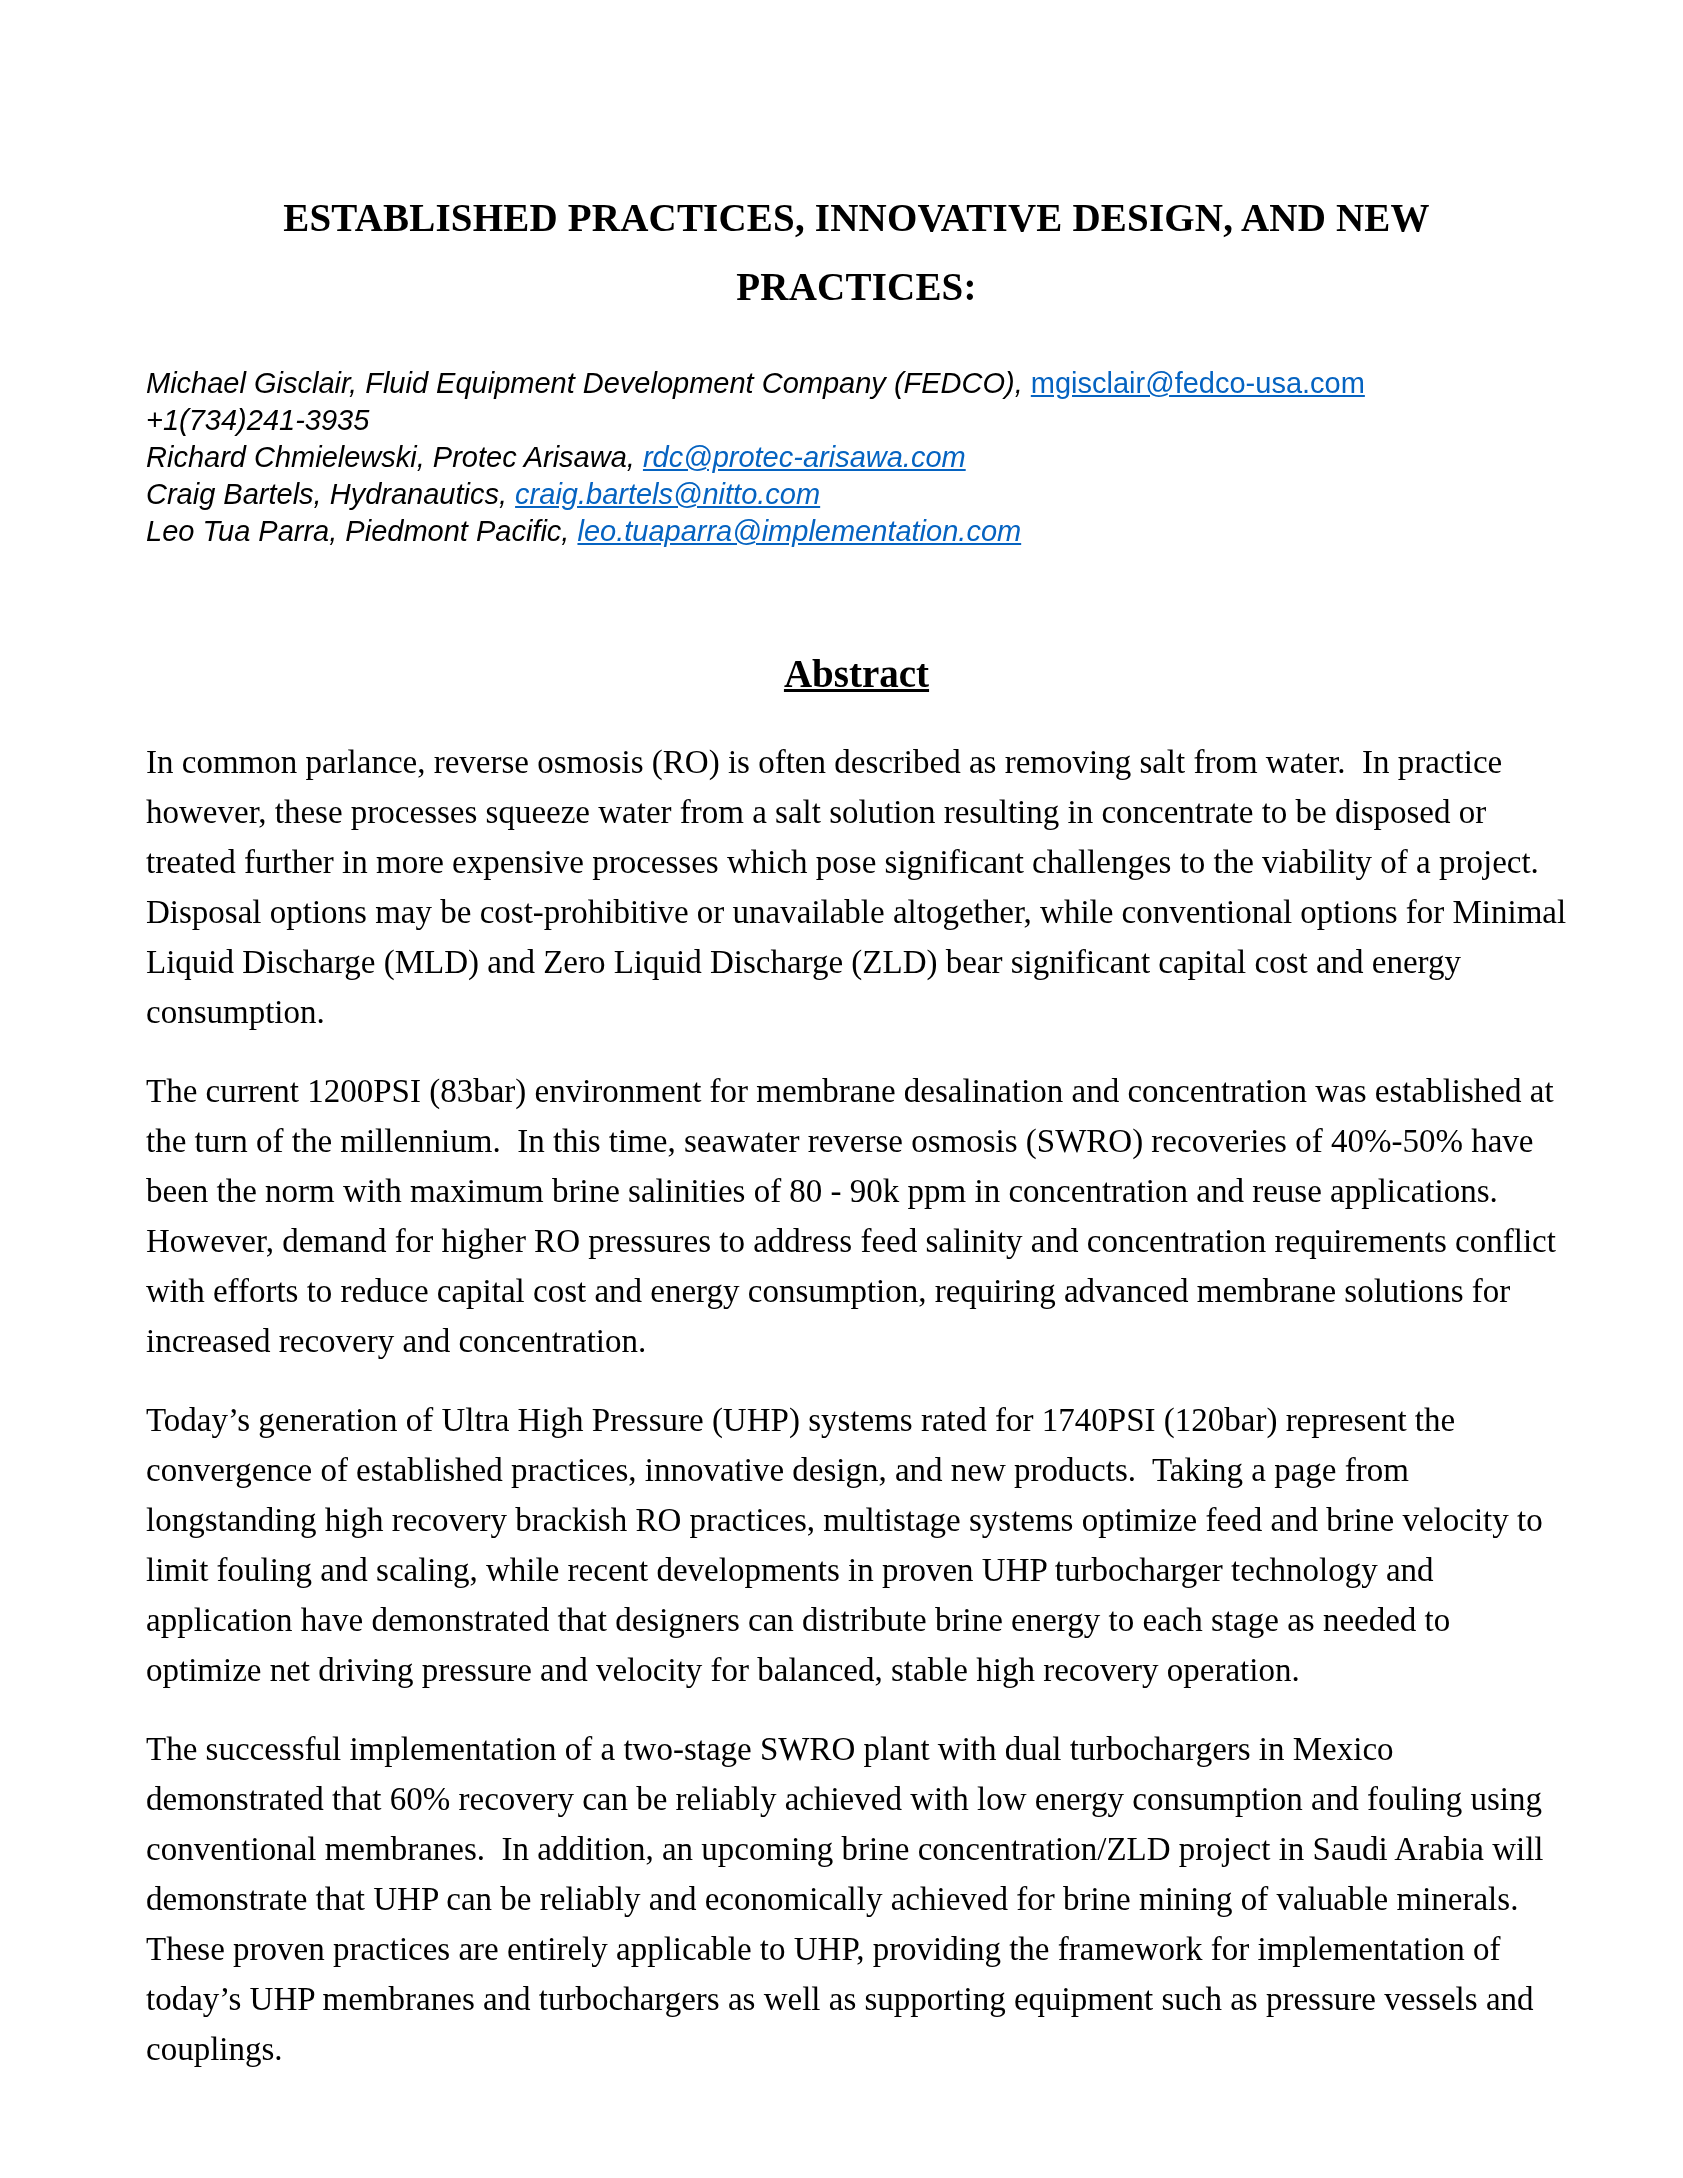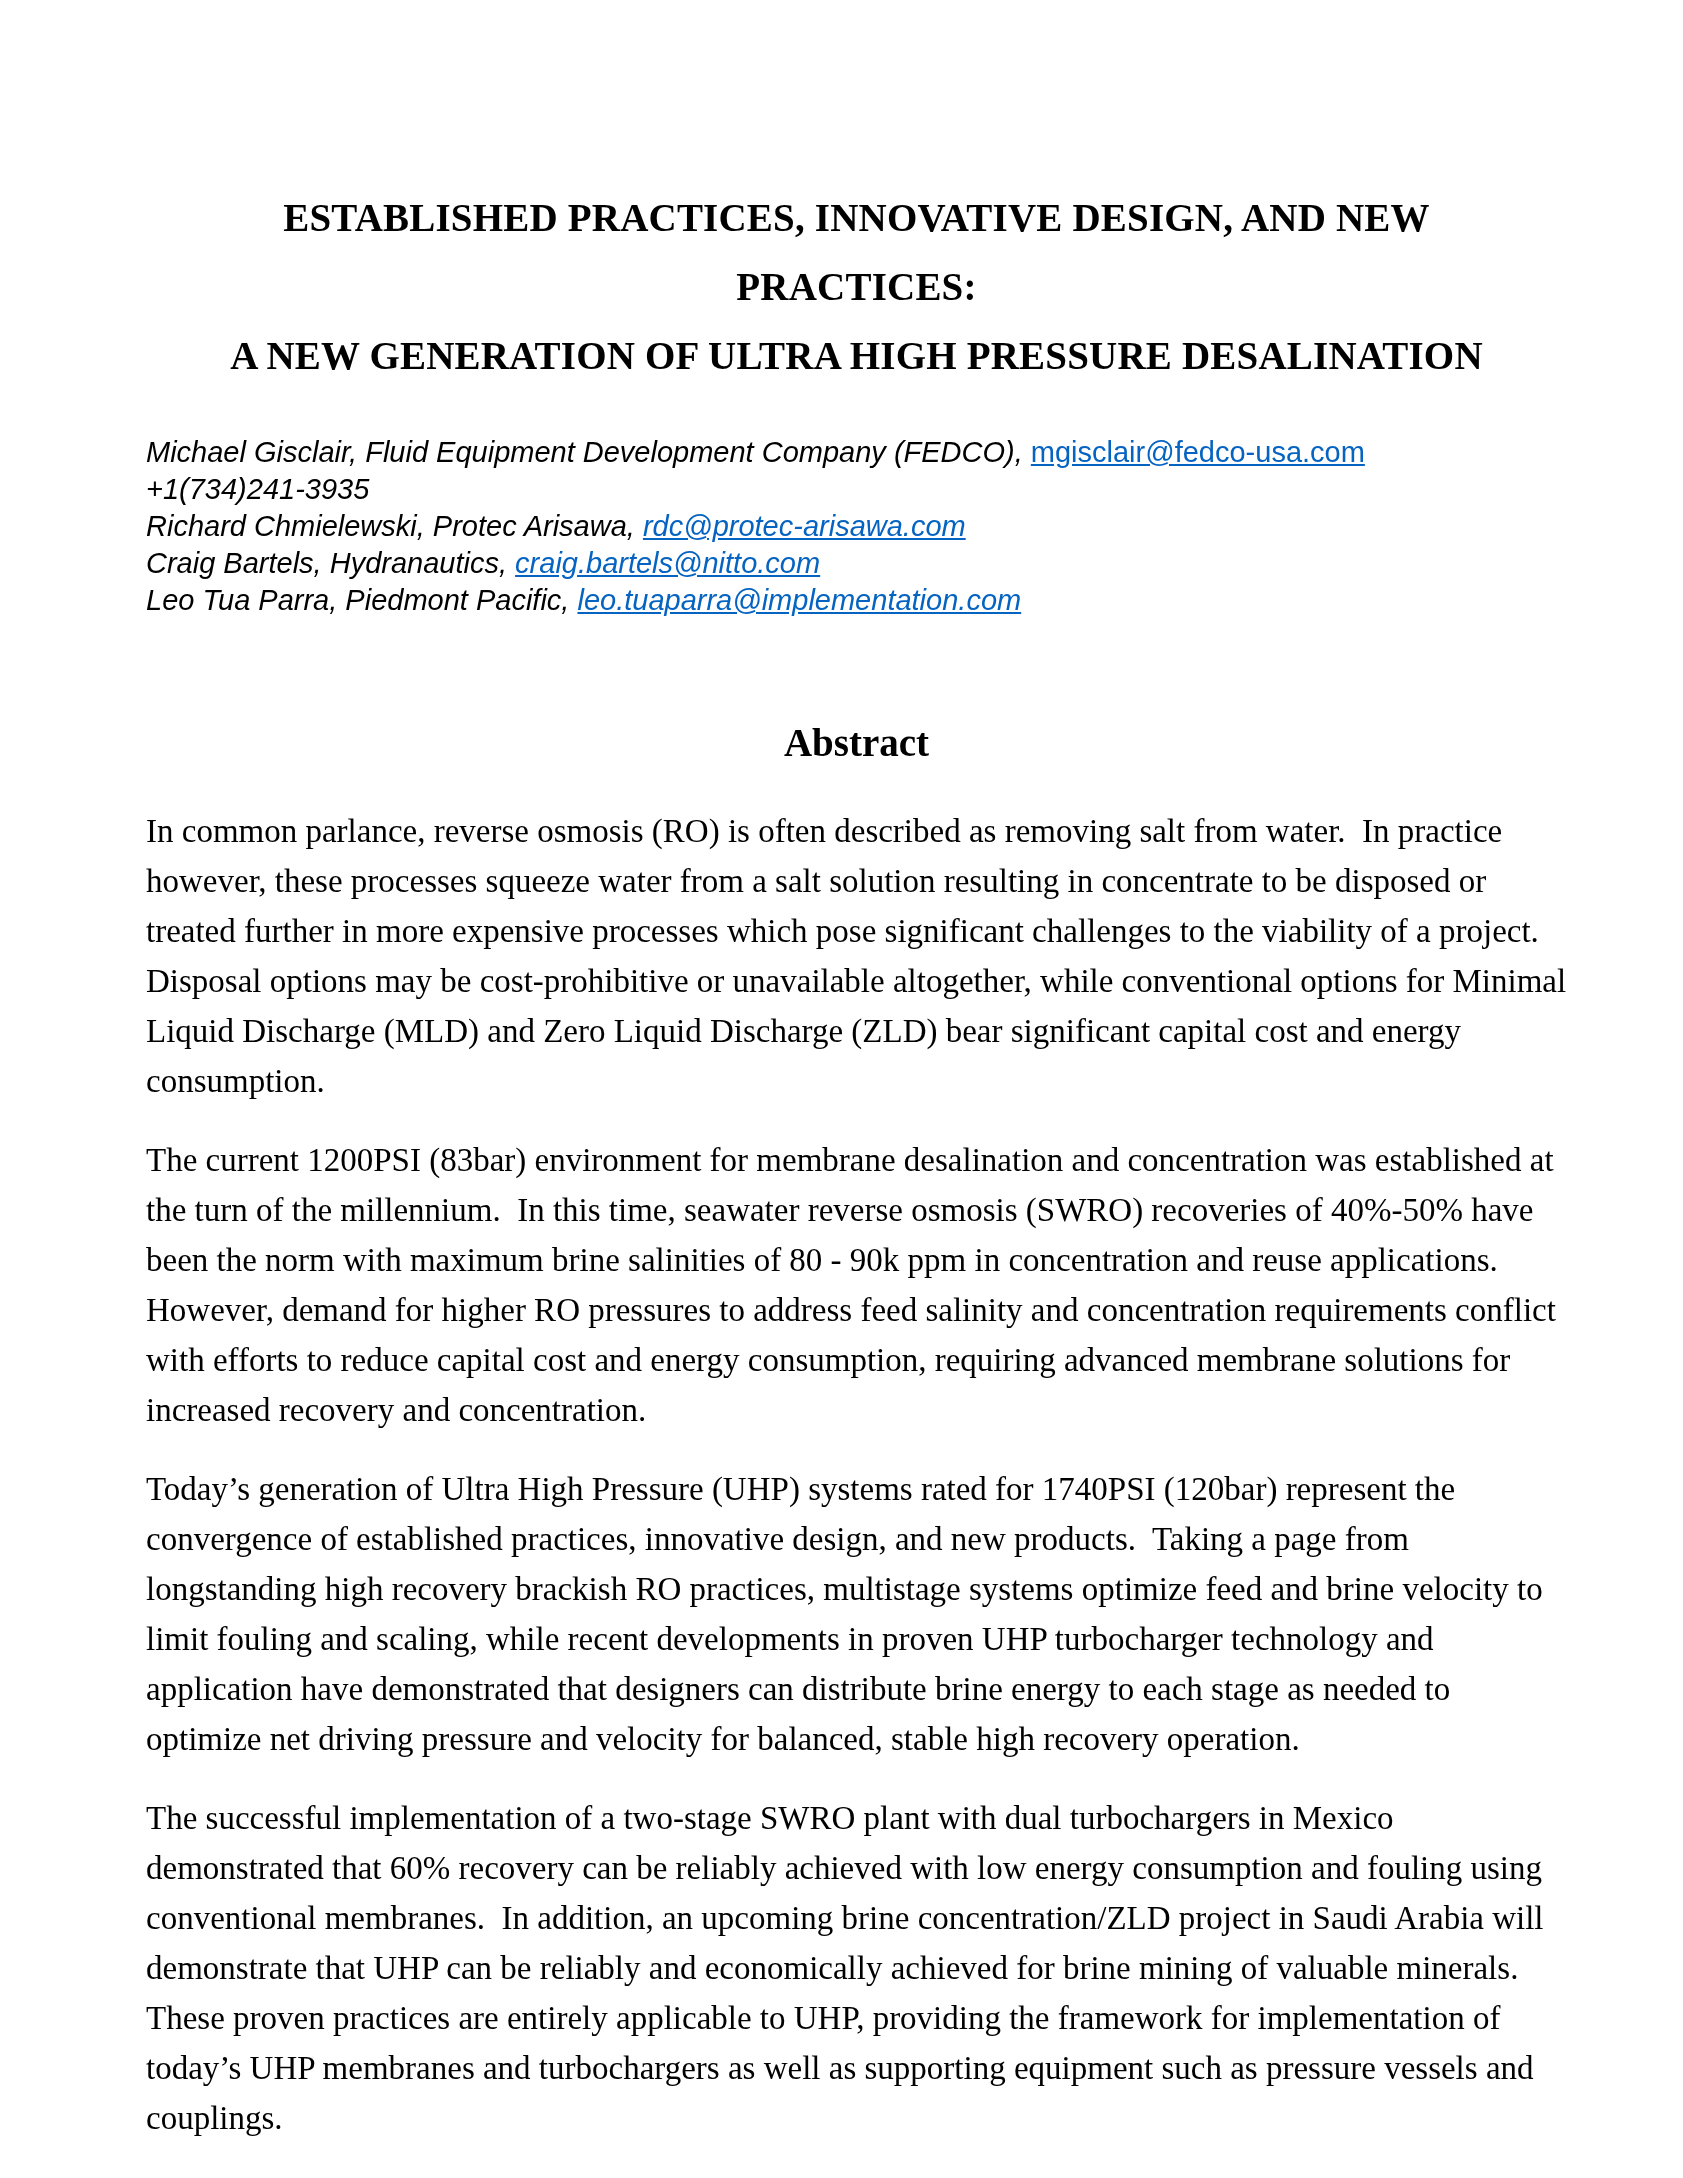--- a/index.html
+++ b/index.html
@@ -38,41 +38,41 @@
     text-decoration: underline;
     cursor: pointer;
   }
   a.email-link.upright { font-style: normal; }
   .abstract-heading {
     margin-top: 103px;
     text-align: center;
     font-weight: bold;
     font-size: 39px;
     line-height: 42px;
+    text-decoration: underline;
   }
   .abstract-body {
     margin-top: 42px;
     font-size: 33px;
     line-height: 50px;
     text-align: left;
   }
   .abstract-body p {
     margin: 12px 0 29px 0;
     white-space: pre-wrap;
   }
 </style>
 </head>
 <body>
 
 <div class="page">
 
   <div class="title-block">
     <div>ESTABLISHED PRACTICES, INNOVATIVE DESIGN, AND NEW</div>
     <div>PRACTICES:</div>
-    <div>A NEW GENERATION OF ULTRA HIGH PRESSURE DESALINATION</div>
   </div>
 
   <div class="author-block">
     <div class="author-line"><span>Michael Gisclair, Fluid Equipment Development Company (FEDCO), </span><a class="email-link upright">mgisclair@fedco-usa.com</a></div>
     <div class="author-line">+1(734)241-3935</div>
     <div class="author-line"><span>Richard Chmielewski, Protec Arisawa, </span><a class="email-link">rdc@protec-arisawa.com</a></div>
     <div class="author-line"><span>Craig Bartels, Hydranautics, </span><a class="email-link">craig.bartels@nitto.com</a></div>
     <div class="author-line"><span>Leo Tua Parra, Piedmont Pacific, </span><a class="email-link">leo.tuaparra@implementation.com</a></div>
   </div>
 

